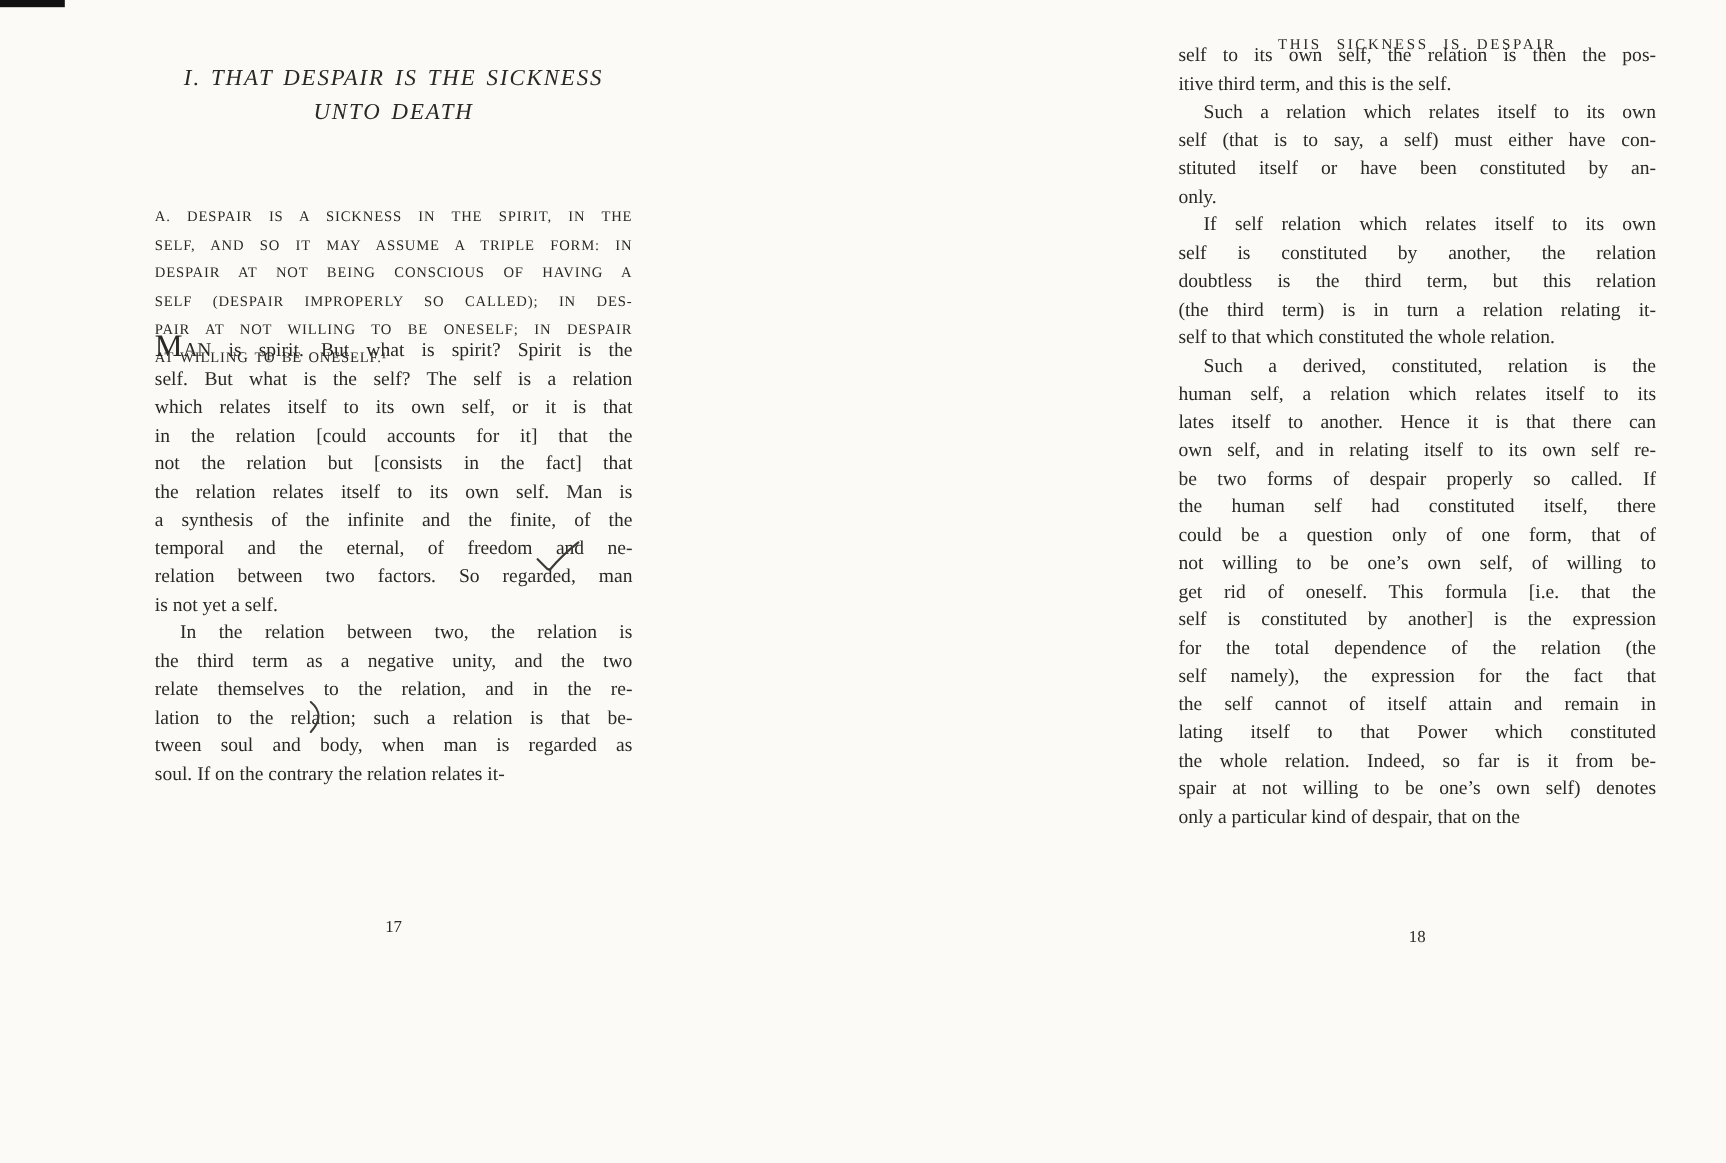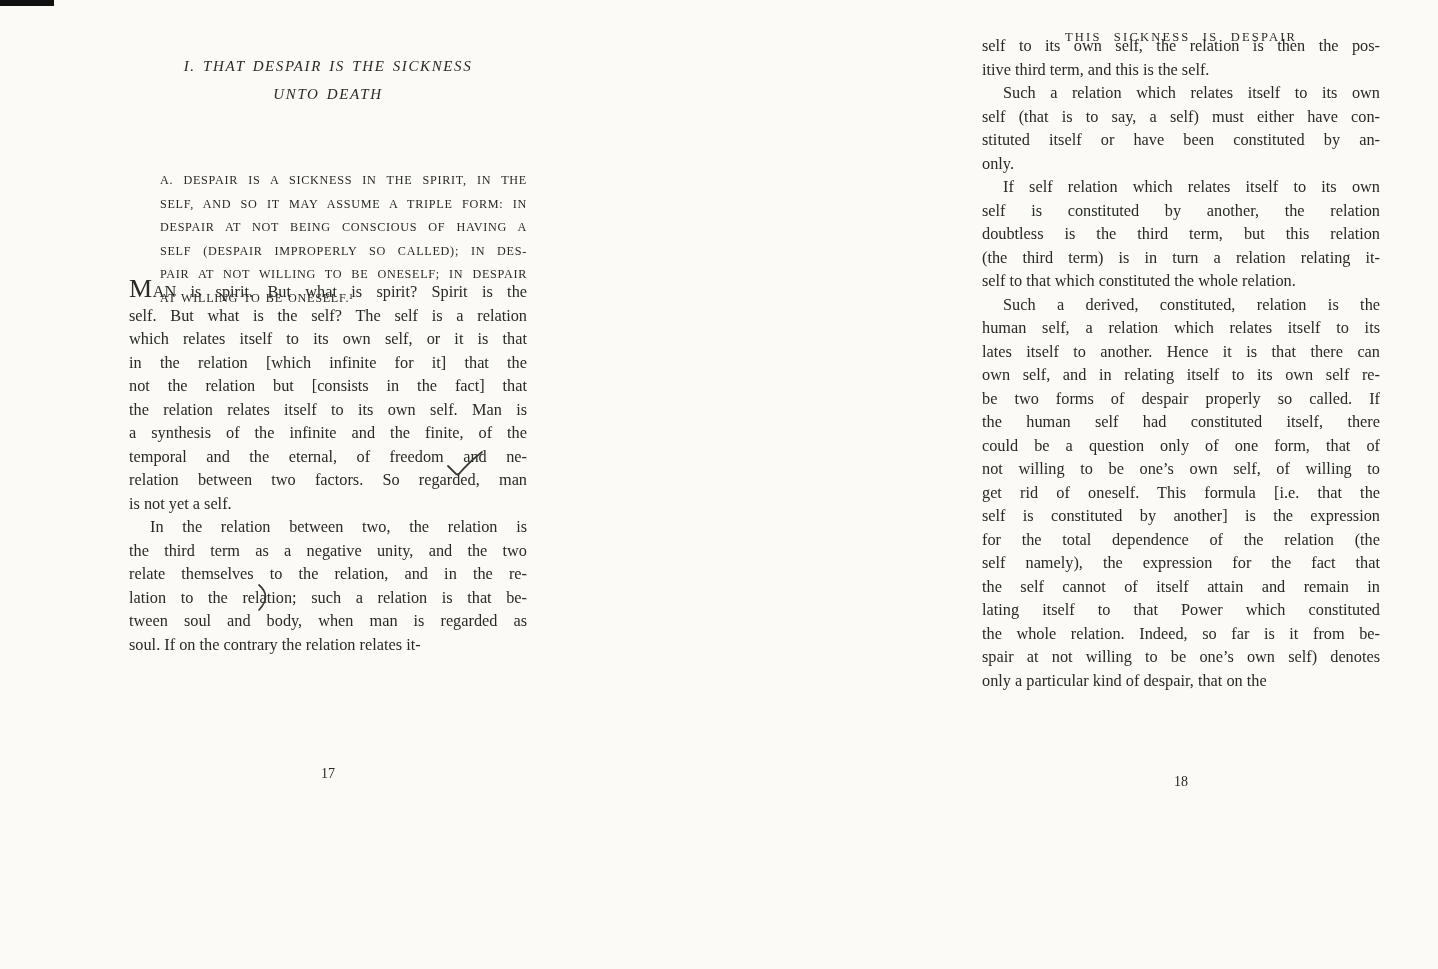--- a/index.html
+++ b/index.html
@@ -22,27 +22,27 @@
     text-align-last: justify;
     white-space: normal;
   }
   .line.last { text-align-last: left; }
 
   
   .title { position: absolute; top: 52px; left: 0; right: 0; }
   .title .line {
     text-align: left; text-align-last: center;
     font-style: italic;
-    font-size: 15px; line-height: 28px;
+    font-size: 19px; line-height: 28px;
     letter-spacing: 1.6px;
     word-spacing: 2px;
   }
 
   
-  .epigraph { position: absolute; top: 169px; left: 0; right: 0; margin-left: 31px; }
+  .epigraph { position: absolute; top: 169px; left: 0; right: 0; }
   .epigraph .line {
     font-size: 12.2px; line-height: 23.5px;
     letter-spacing: 0.7px;
     word-spacing: 1.5px;
   }
 
   
   .body { position: absolute; left: 0; right: 0; }
   .page.left  .body { top: 277px; }
   .page.right .body { top: 34px; }
@@ -102,21 +102,21 @@
         <div class="line">SELF (DESPAIR IMPROPERLY SO CALLED); IN DES-</div>
         <div class="line">PAIR AT NOT WILLING TO BE ONESELF; IN DESPAIR</div>
         <div class="line last">AT WILLING TO BE ONESELF.¹</div>
       </div>
 
     <div class="body">
       <div class="para opener">
           <div class="line">MAN is spirit. But what is spirit? Spirit is the</div>
           <div class="line">self. But what is the self? The self is a relation</div>
           <div class="line">which relates itself to its own self, or it is that</div>
-          <div class="line">in the relation [which infinite for it] that the</div>
+          <div class="line">in the relation [could accounts for it] that the</div>
           <div class="line">not the relation but [consists in the fact] that</div>
           <div class="line">the relation relates itself to its own self. Man is</div>
           <div class="line">a synthesis of the infinite and the finite, of the</div>
           <div class="line">temporal and the eternal, of freedom and ne-</div>
           <div class="line">relation between two factors. So regarded, man</div>
           <div class="line last">is not yet a self.</div>
         </div>
       <div class="para indent">
           <div class="line">In the relation between two, the relation is</div>
           <div class="line">the third term as a negative unity, and the two</div>

